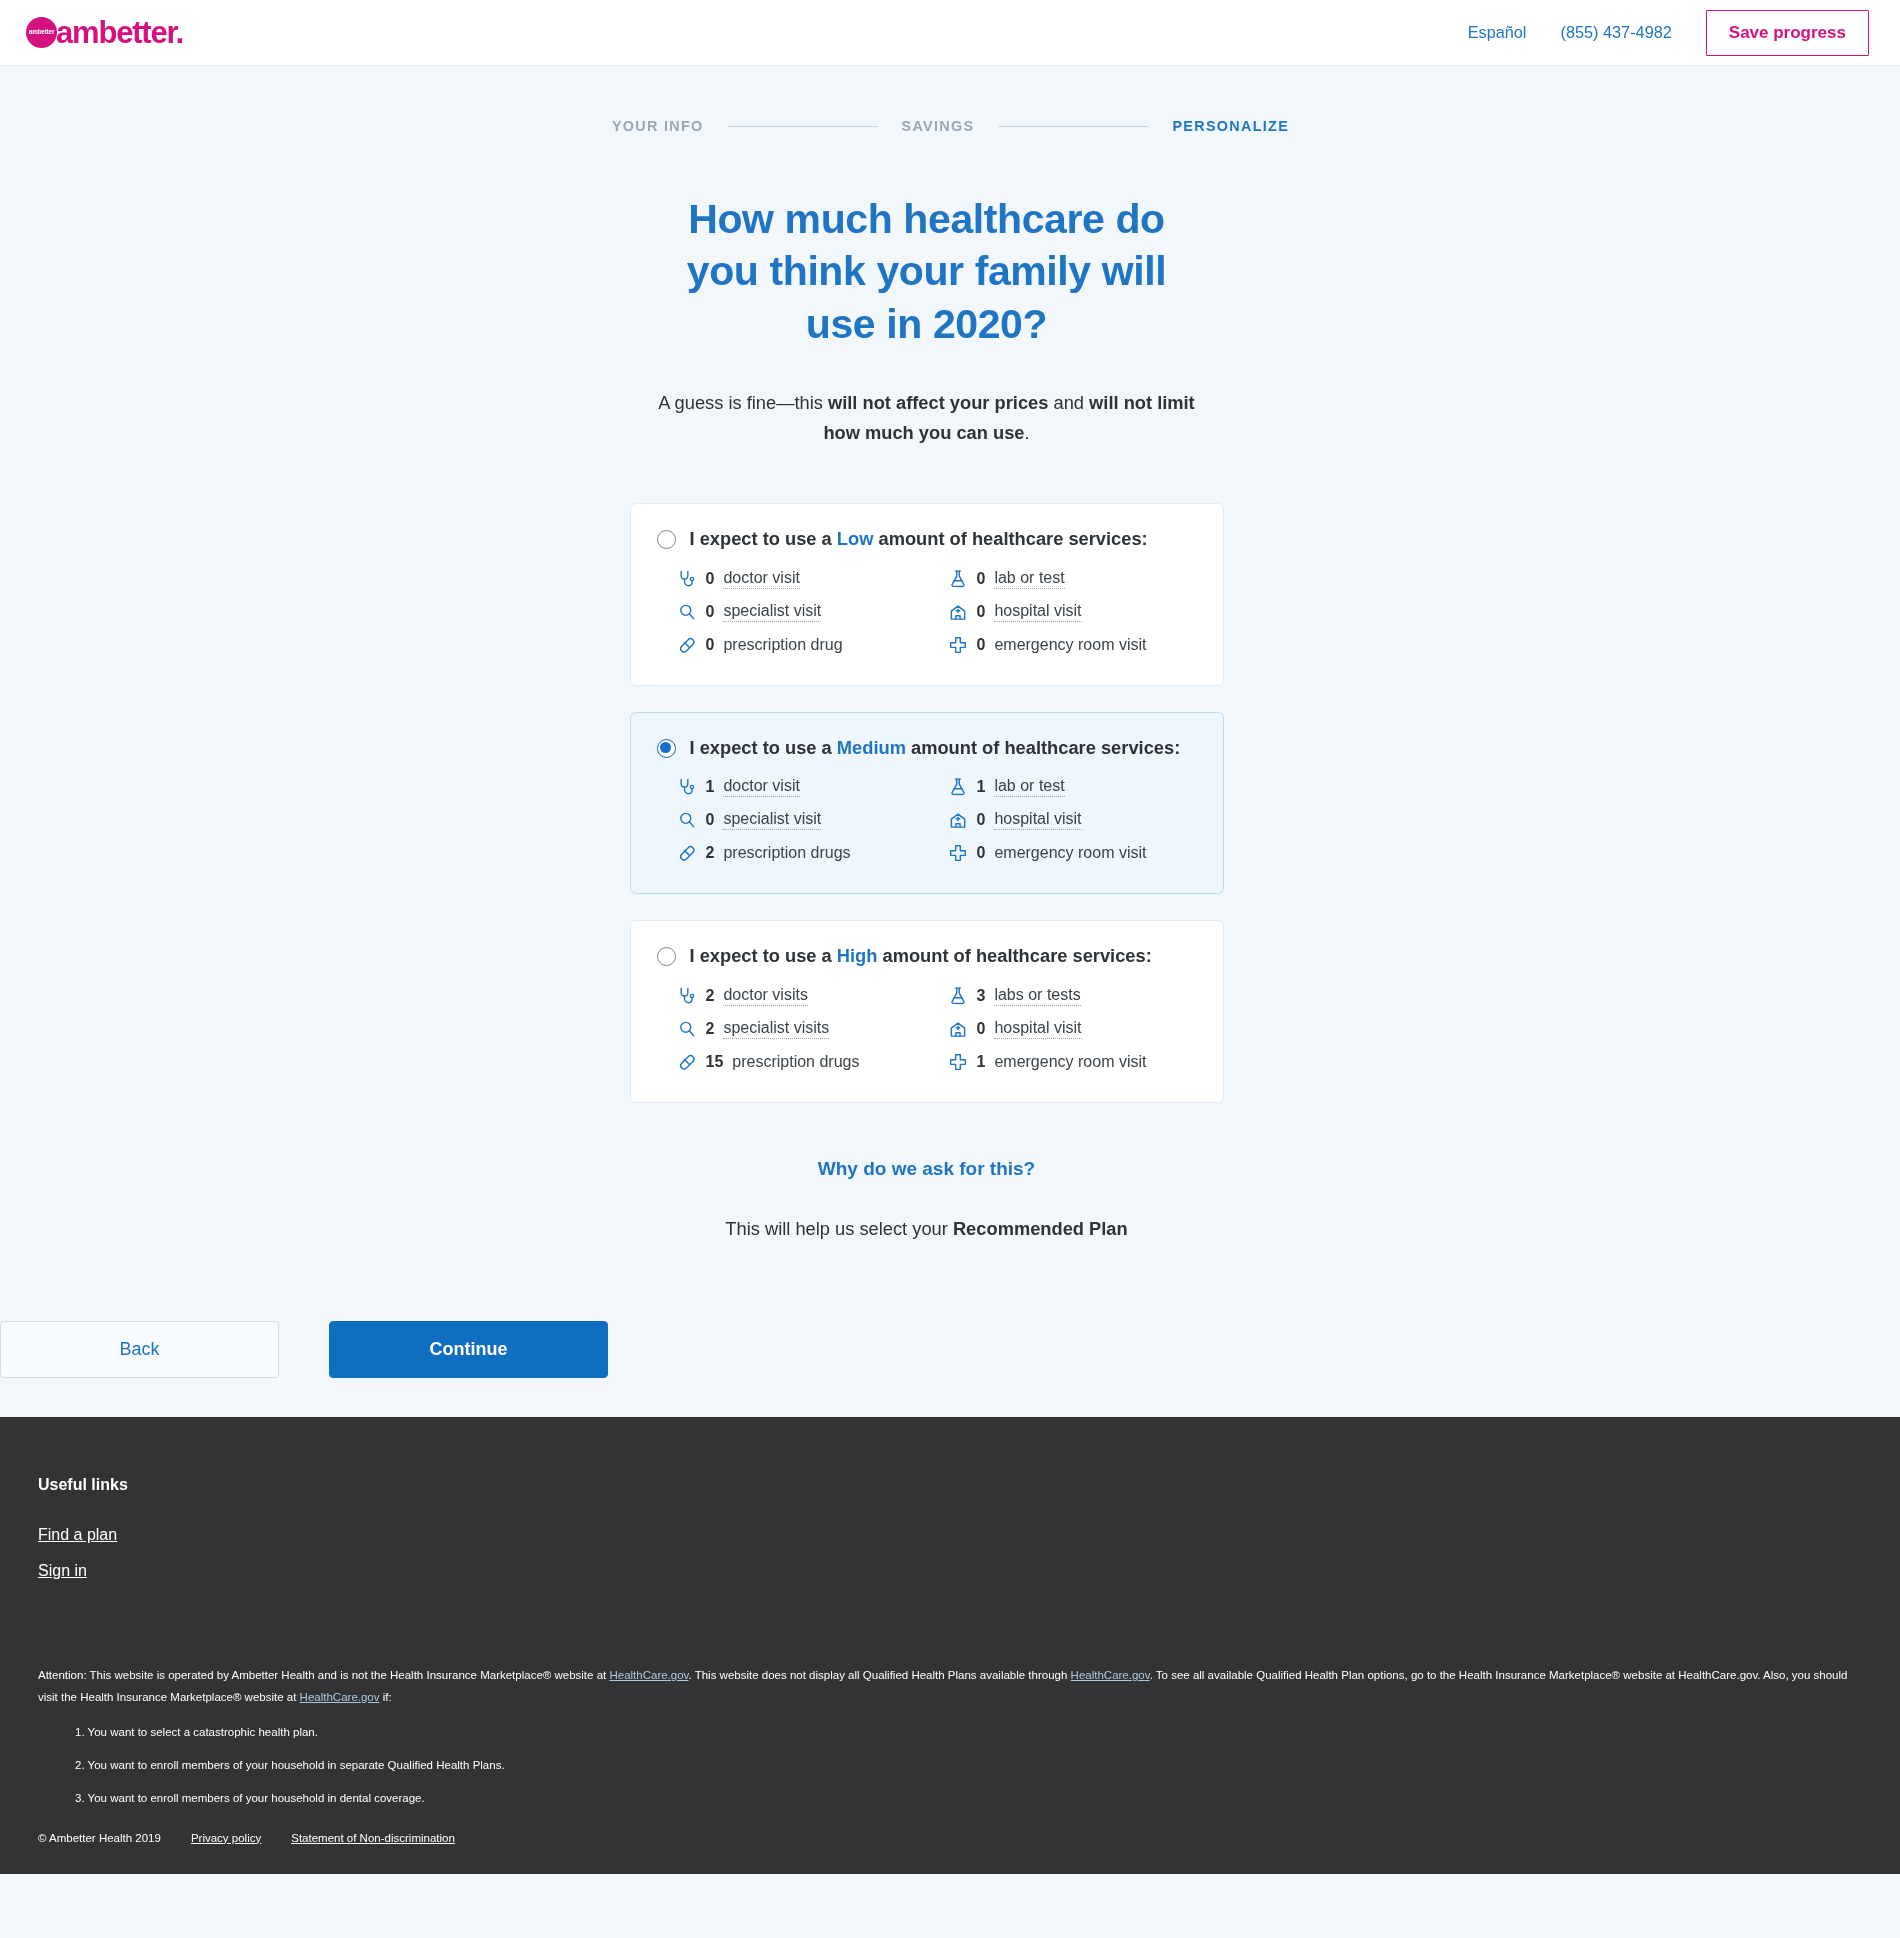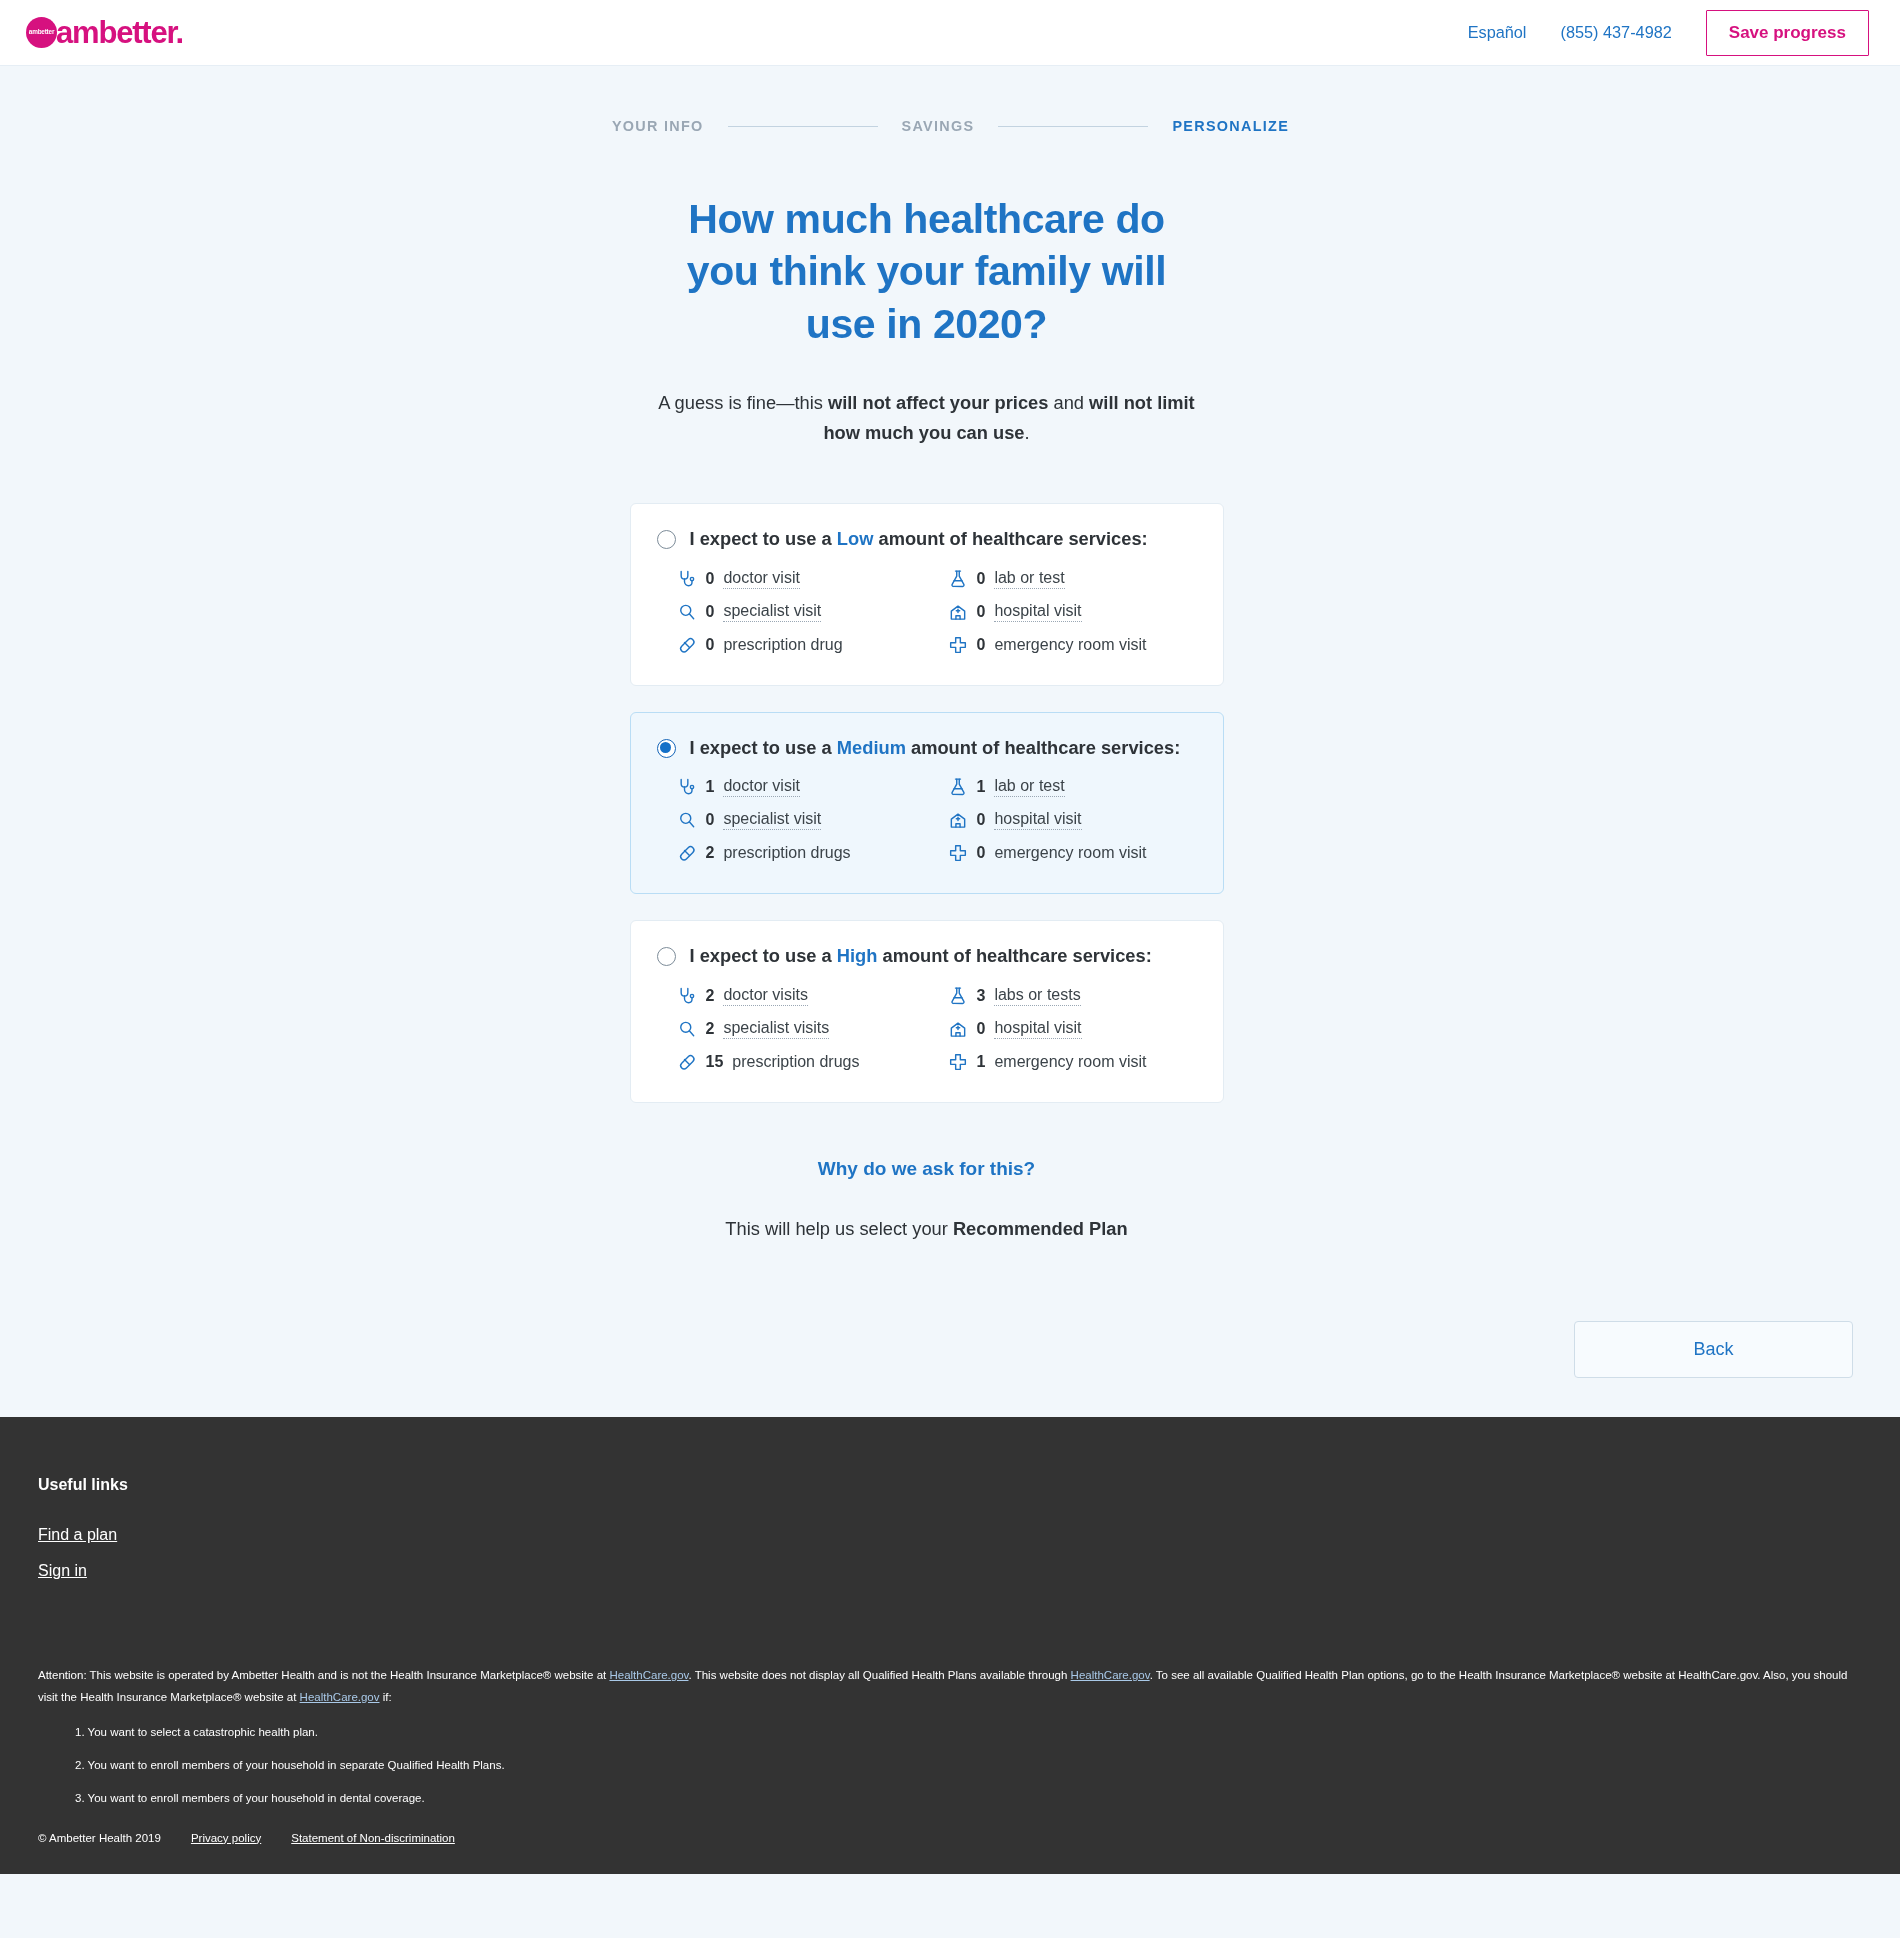--- a/index.html
+++ b/index.html
@@ -155,21 +155,21 @@
     color: #1f74c4; font-size: 19px; font-weight: bold;
     text-decoration: none; cursor: pointer;
   }
   .why-sub {
     margin-top: 38px; font-size: 18.3px; color: #2e3338;
   }
   .why-sub b { font-weight: bold; }
 
   
   .actions {
-    display: flex; justify-content: flex-end; gap: 50px; margin-top: 81px;
+    display: flex; justify-content: flex-start; gap: 50px; margin-top: 81px;
   }
   .btn {
     width: 279px; height: 57px;
     border-radius: 4px;
     font-size: 18px;
     cursor: pointer;
     font-family: "Liberation Sans", sans-serif;
   }
   .btn-back {
     background: #f7fbfe;
@@ -461,20 +461,21 @@
 
   <div class="why">
     <a class="why-link">Why do we ask for this?</a>
     <p class="why-sub">
       <span>This will help us select your </span><b>Recommended Plan</b>
     </p>
   </div>
 
   <div class="actions">
     <button class="btn btn-back">Back</button>
+    <button class="btn btn-continue">Continue</button>
   </div>
 </div>
 
 <div class="footer">
   <div class="footer-cols">
     <div class="footer-col">
       <div class="footer-head">Useful links</div>
       <a class="footer-link">Find a plan</a>
       <a class="footer-link">Sign in</a>
     </div>

